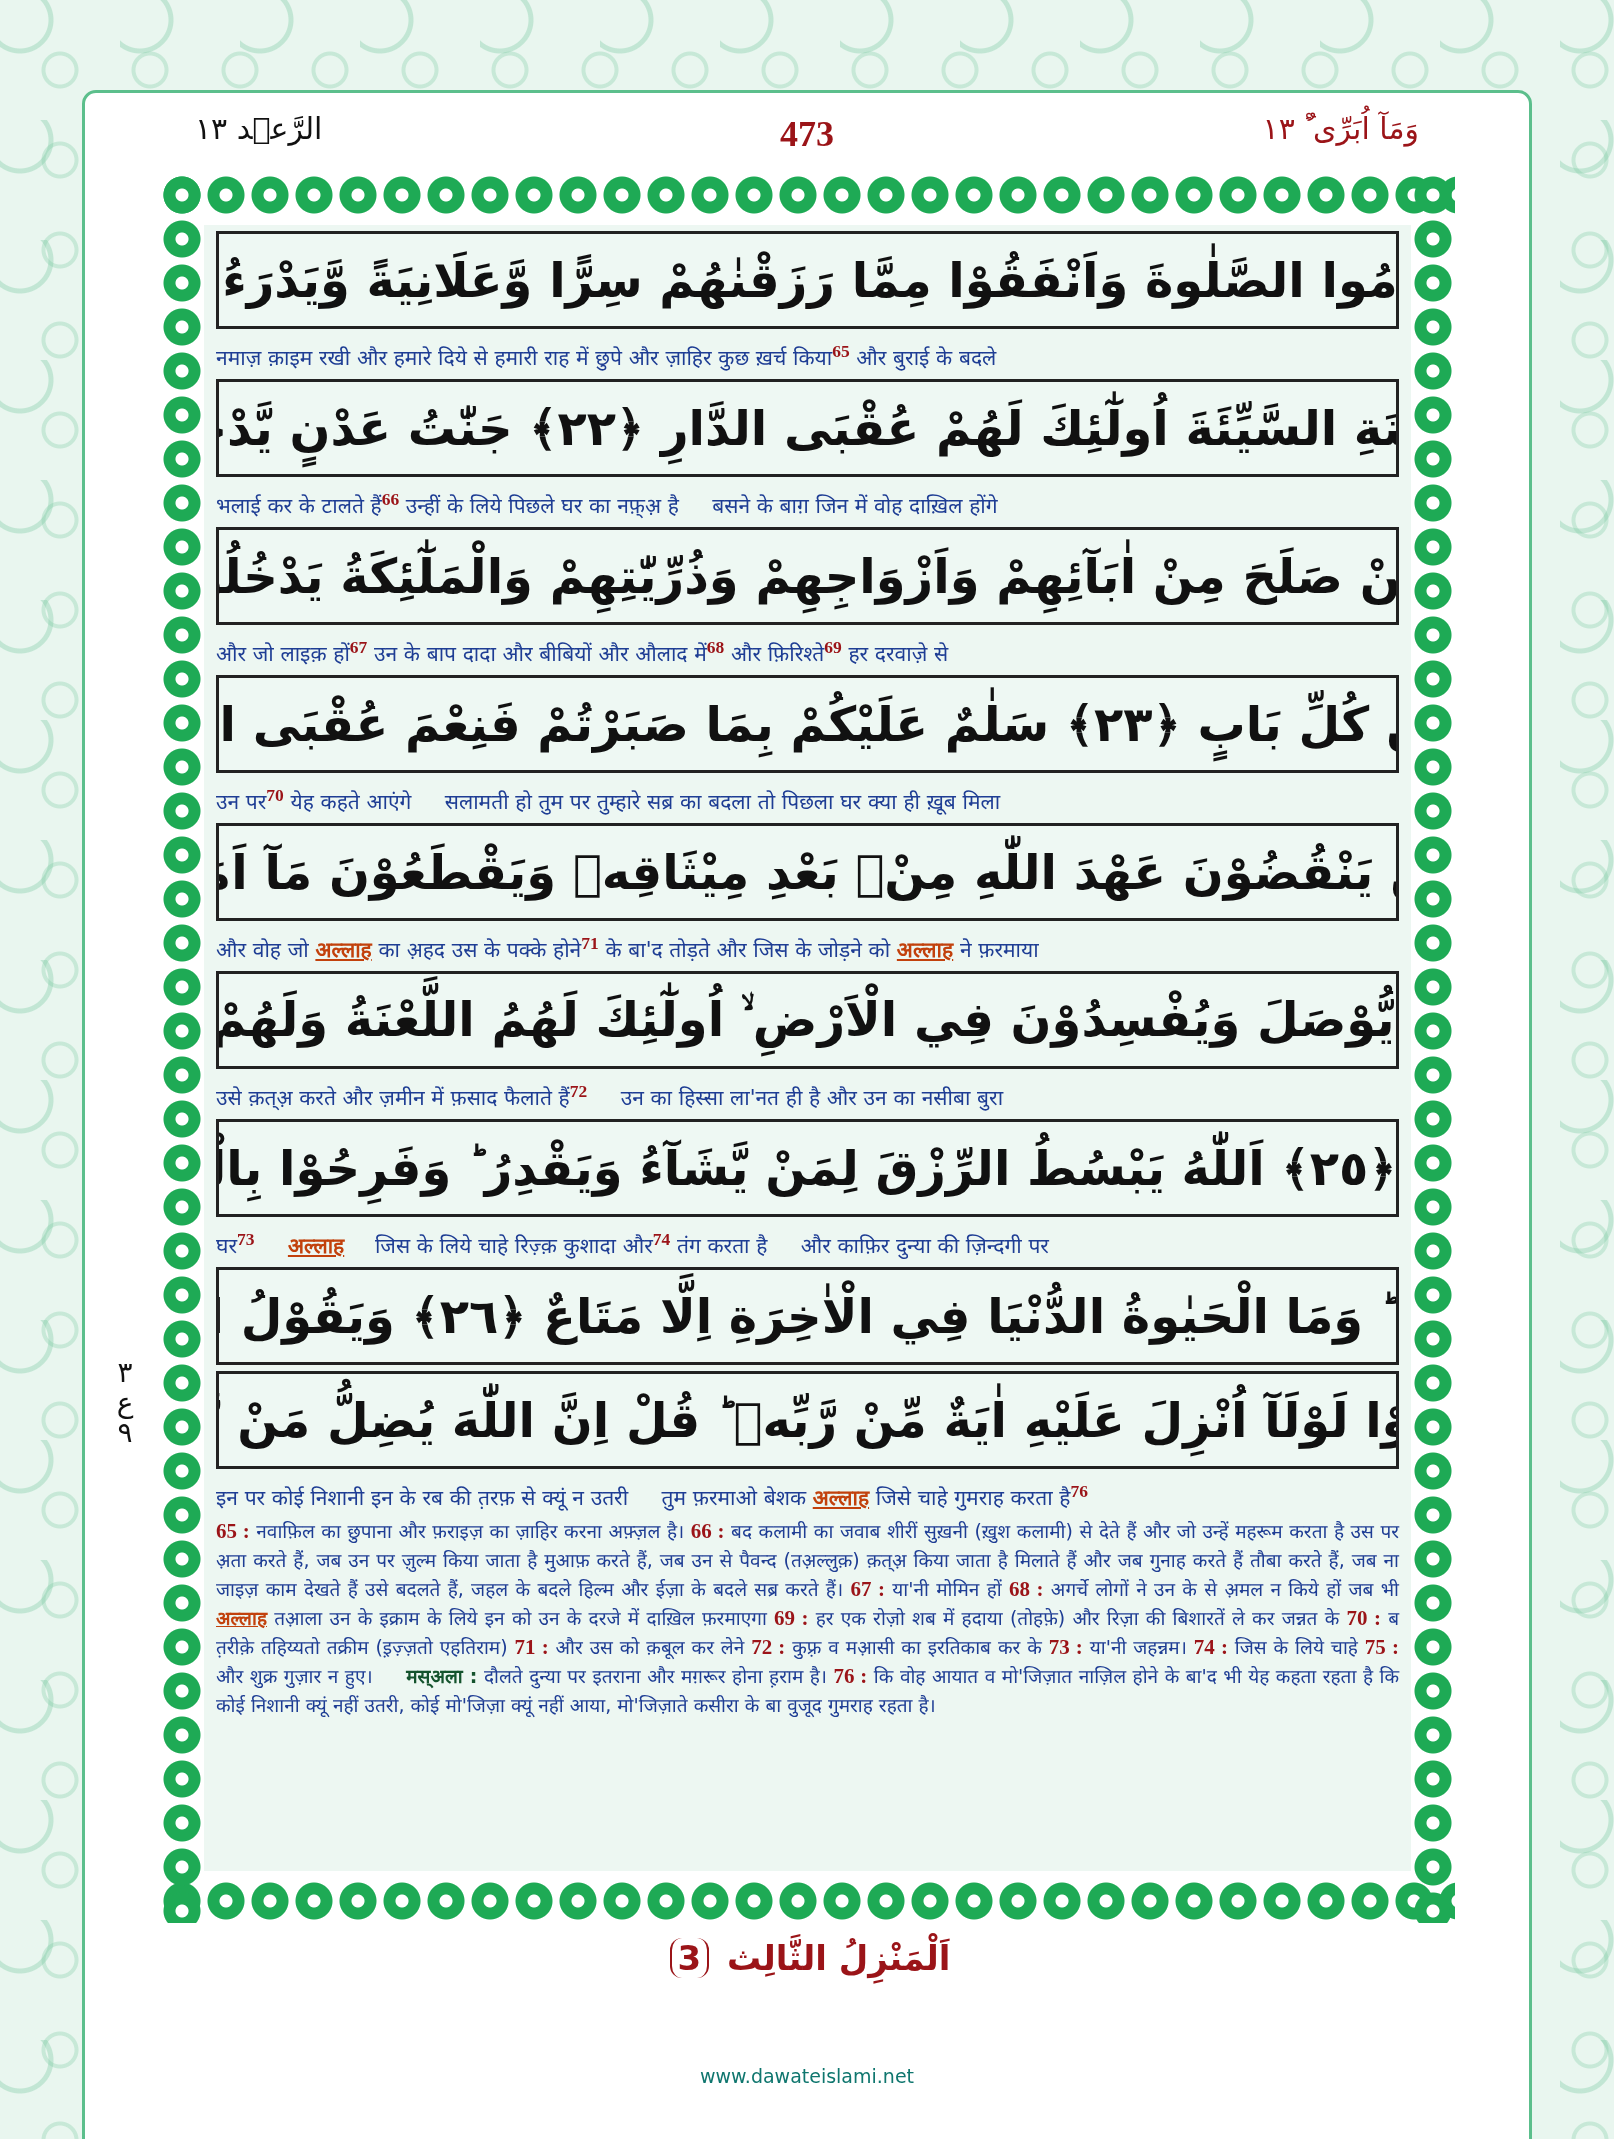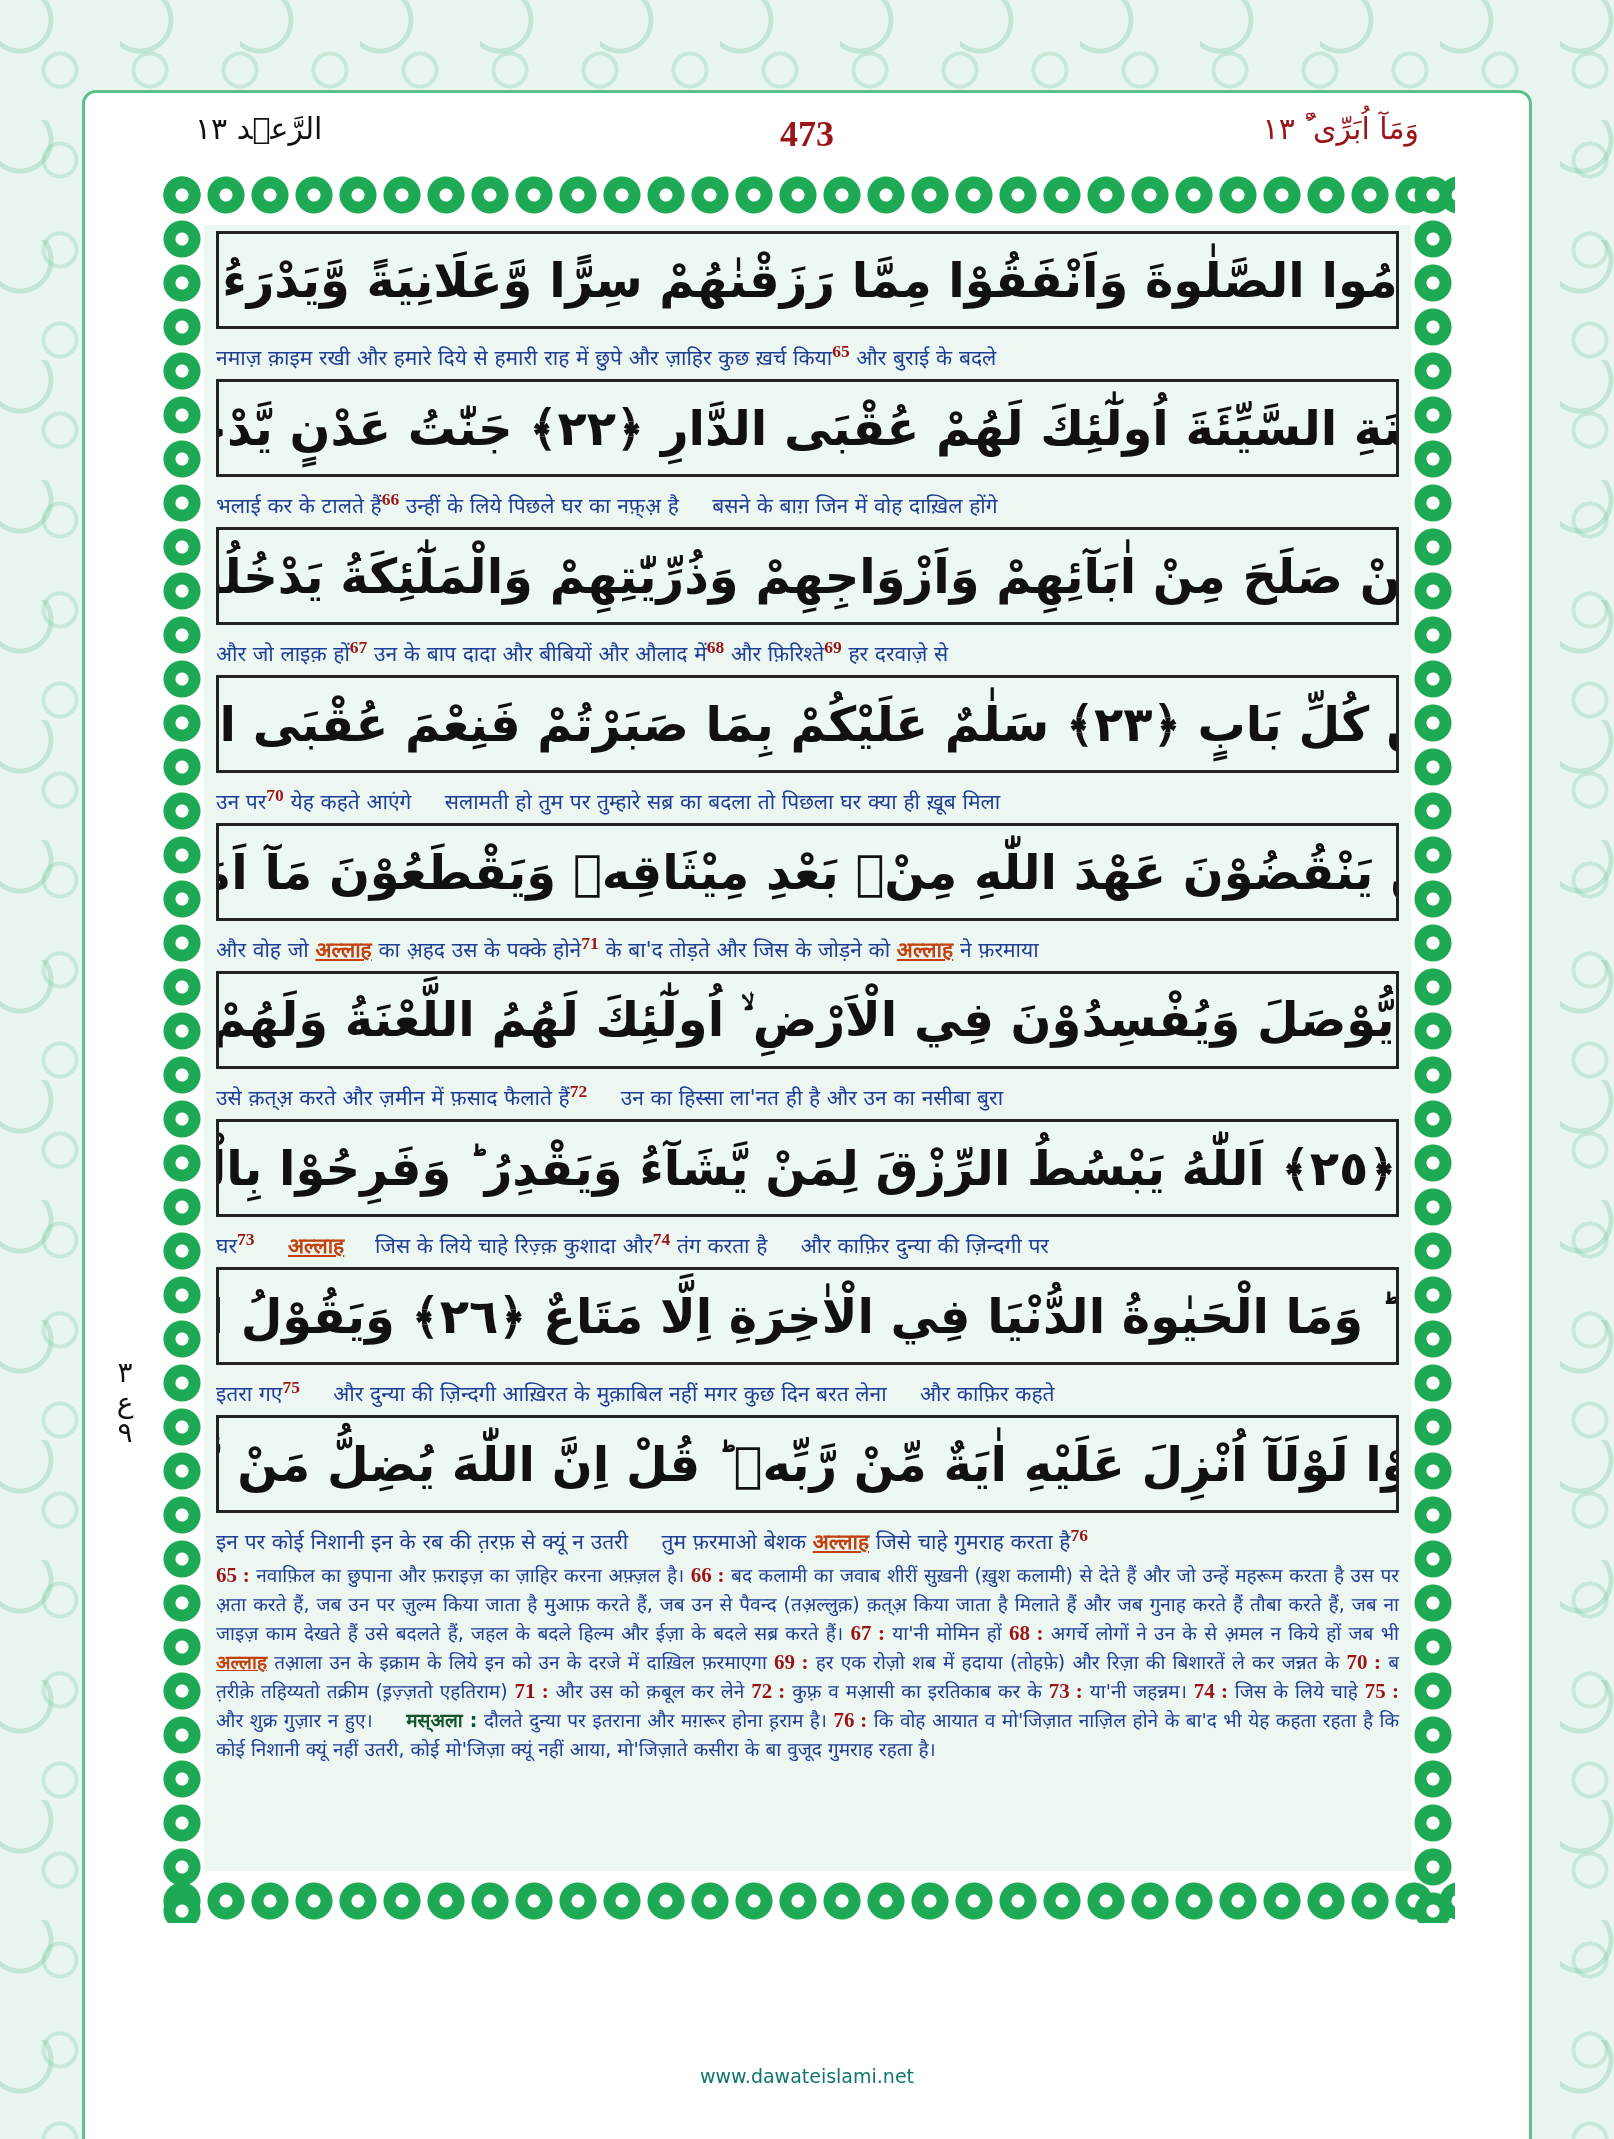--- a/index.html
+++ b/index.html
@@ -140,29 +140,30 @@
           </div>
         </div>
         <div class="verse-block">
           <div class="arabic">الدَّارِ ﴿٢٥﴾ اَللّٰهُ يَبْسُطُ الرِّزْقَ لِمَنْ يَّشَآءُ وَيَقْدِرُ ؕ وَفَرِحُوْا بِالْحَيٰوةِ</div>
           <div class="hindi">
             <span><span style="white-space: pre;">घर</span><sup>73</sup><span style="white-space: pre;">     </span><span class="allah">अल्लाह</span><span style="white-space: pre; padding-left: 24px;"> जिस के लिये चाहे रिज़्क़ कुशादा और</span><sup>74</sup><span style="white-space: pre;"> तंग करता है     और काफ़िर दुन्या की ज़िन्दगी पर</span></span>
           </div>
         </div>
         <div class="verse-block">
           <div class="arabic">الدُّنْيَا ؕ وَمَا الْحَيٰوةُ الدُّنْيَا فِي الْاٰخِرَةِ اِلَّا مَتَاعٌ ﴿٢٦﴾ وَيَقُوْلُ الَّذِيْنَ</div>
-          <div class="hindi">
-            <span><span style="white-space: pre;">इतरा गए</span><sup>75</sup><span style="white-space: pre;">     और दुन्या की ज़िन्दगी आख़िरत के मुक़ाबिल नहीं मगर कुछ दिन बरत लेना     और काफ़िर कहते</span></span>
-          </div>
         </div>
         <div class="verse-block">
           <div class="arabic">كَفَرُوْا لَوْلَآ اُنْزِلَ عَلَيْهِ اٰيَةٌ مِّنْ رَّبِّهٖ ؕ قُلْ اِنَّ اللّٰهَ يُضِلُّ مَنْ يَّشَآءُ</div>
           <div class="hindi">
             <span><span style="white-space: pre;">इन पर कोई निशानी इन के रब की त़रफ़ से क्यूं न उतरी     तुम फ़रमाओ बेशक </span><span class="allah">अल्लाह</span><span style="white-space: pre;"> जिसे चाहे गुमराह करता है</span><sup>76</sup></span>
           </div>
         </div>
         <div class="footnotes"><span class="fn-num">65 :</span><span> नवाफ़िल का छुपाना और फ़राइज़ का ज़ाहिर करना अफ़्ज़ल है। </span><span class="fn-num">66 :</span><span> बद कलामी का जवाब शीरीं सुख़नी (ख़ुश कलामी) से देते हैं और जो उन्हें महरूम करता है उस पर अ़ता करते हैं, जब उन पर ज़ुल्म किया जाता है मुआफ़ करते हैं, जब उन से पैवन्द (तअ़ल्लुक़) क़त्अ़ किया जाता है मिलाते हैं और जब गुनाह करते हैं तौबा करते हैं, जब ना जाइज़ काम देखते हैं उसे बदलते हैं, जहल के बदले हिल्म और ईज़ा के बदले सब्र करते हैं। </span><span class="fn-num">67 :</span><span> या'नी मोमिन हों </span><span class="fn-num">68 :</span><span> अगर्चे लोगों ने उन के से अ़मल न किये हों जब भी </span><span class="allah">अल्लाह</span><span> तआ़ला उन के इक्राम के लिये इन को उन के दरजे में दाख़िल फ़रमाएगा </span><span class="fn-num">69 :</span><span> हर एक रोज़ो शब में हदाया (तोहफ़े) और रिज़ा की बिशारतें ले कर जन्नत के </span><span class="fn-num">70 :</span><span> ब त़रीक़े तहिय्यतो तक्रीम (इ़ज़्ज़तो एहतिराम) </span><span class="fn-num">71 :</span><span> और उस को क़बूल कर लेने </span><span class="fn-num">72 :</span><span> कुफ़्र व मआ़सी का इरतिकाब कर के </span><span class="fn-num">73 :</span><span> या'नी जहन्नम। </span><span class="fn-num">74 :</span><span> जिस के लिये चाहे </span><span class="fn-num">75 :</span><span> और शुक्र गुज़ार न हुए। </span><span class="masla">मस्अला :</span><span> दौलते दुन्या पर इतराना और मग़रूर होना ह़राम है। </span><span class="fn-num">76 :</span><span> कि वोह आयात व मो'जिज़ात नाज़िल होने के बा'द भी येह कहता रहता है कि कोई निशानी क्यूं नहीं उतरी, कोई मो'जिज़ा क्यूं नहीं आया, मो'जिज़ाते कसीरा के बा वुजूद गुमराह रहता है।</span></div>
       </div>
   </div>
 
+  <div class="manzil">
+    <span>اَلْمَنْزِلُ الثَّالِث</span>
+    <span class="num">3</span>
+  </div>
 </div>
 
 <div class="website">www.dawateislami.net</div>
 
 </body></html>

